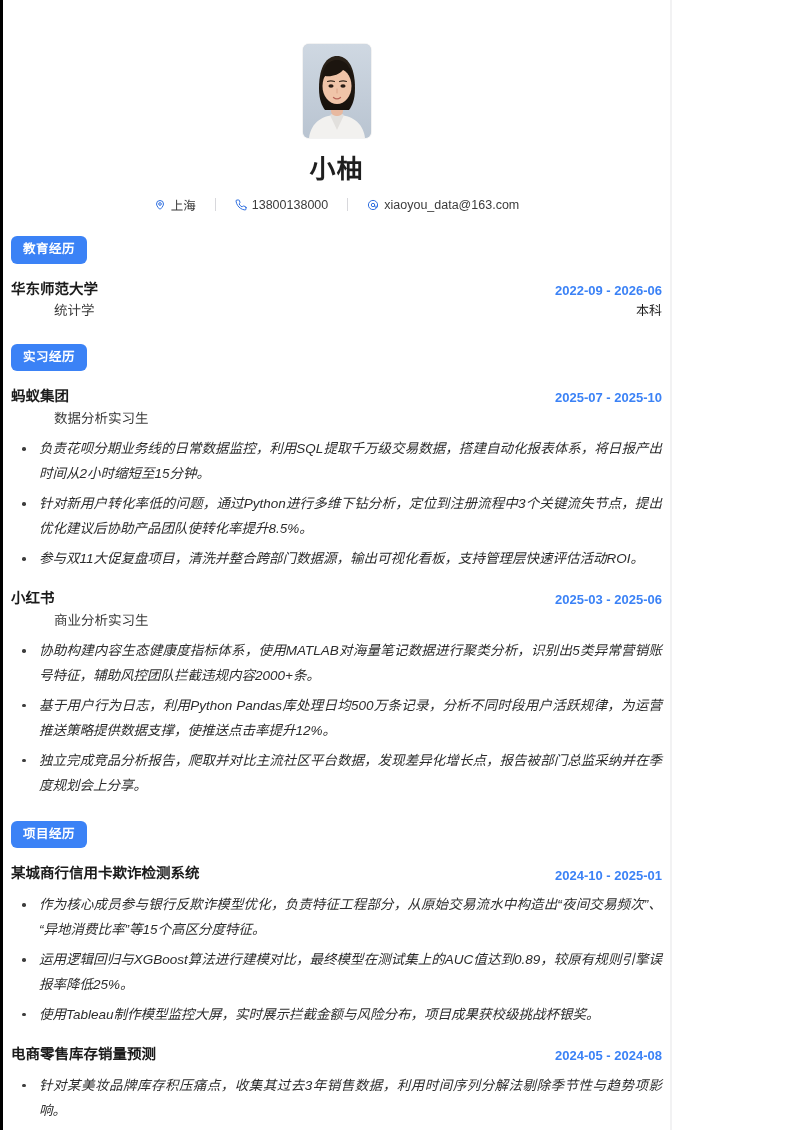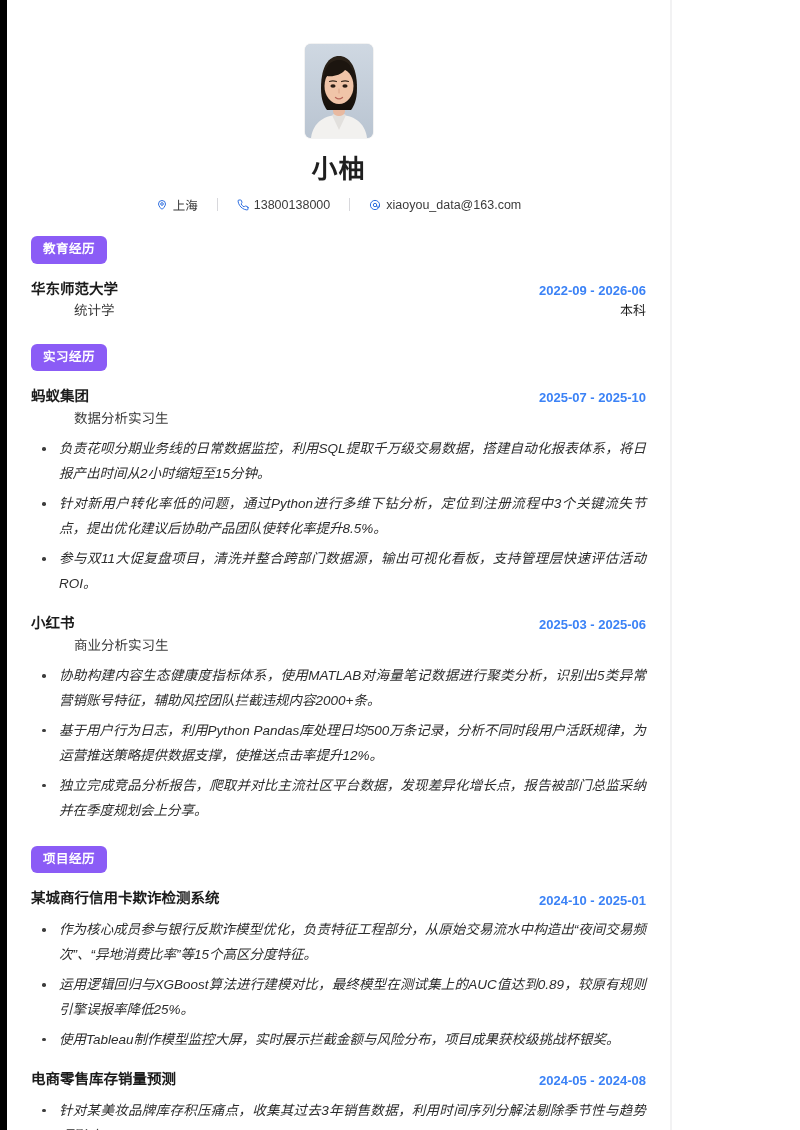--- a/index.html
+++ b/index.html
@@ -12,23 +12,23 @@
     font-family: "Liberation Sans", "DejaVu Sans", sans-serif;
     -webkit-font-smoothing: antialiased;
   }
 
   .page {
     position: relative;
     width: 672px;
     height: 1130px;
     background: #ffffff;
     overflow: hidden;
-    padding: 0 24px;
+    padding: 0 8px;
     border-right: 2px solid #f2f2f3;
-    border-left: 7px solid #000000;
+    border-left: 3px solid #000000;
   }
 
   
   .header {
     padding-top: 44px;
     display: flex;
     flex-direction: column;
     align-items: center;
   }
 
@@ -73,21 +73,21 @@
     background: #d8d8dc;
   }
   .ci { display: inline-flex; width: 12px; height: 12px; color: #2f6fe0; }
   .ci svg { width: 12px; height: 12px; display: block; }
 
   
   .section { margin-top: 22px; }
 
   .badge {
     display: inline-block;
-    background: #8b5cf6;
+    background: #3b82f6;
     color: #ffffff;
     font-size: 12.5px;
     font-weight: 700;
     line-height: 1;
     padding: 7px 12px 8px;
     border-radius: 6px;
     letter-spacing: 0.5px;
   }
 
   .entry { margin-top: 16px; }

